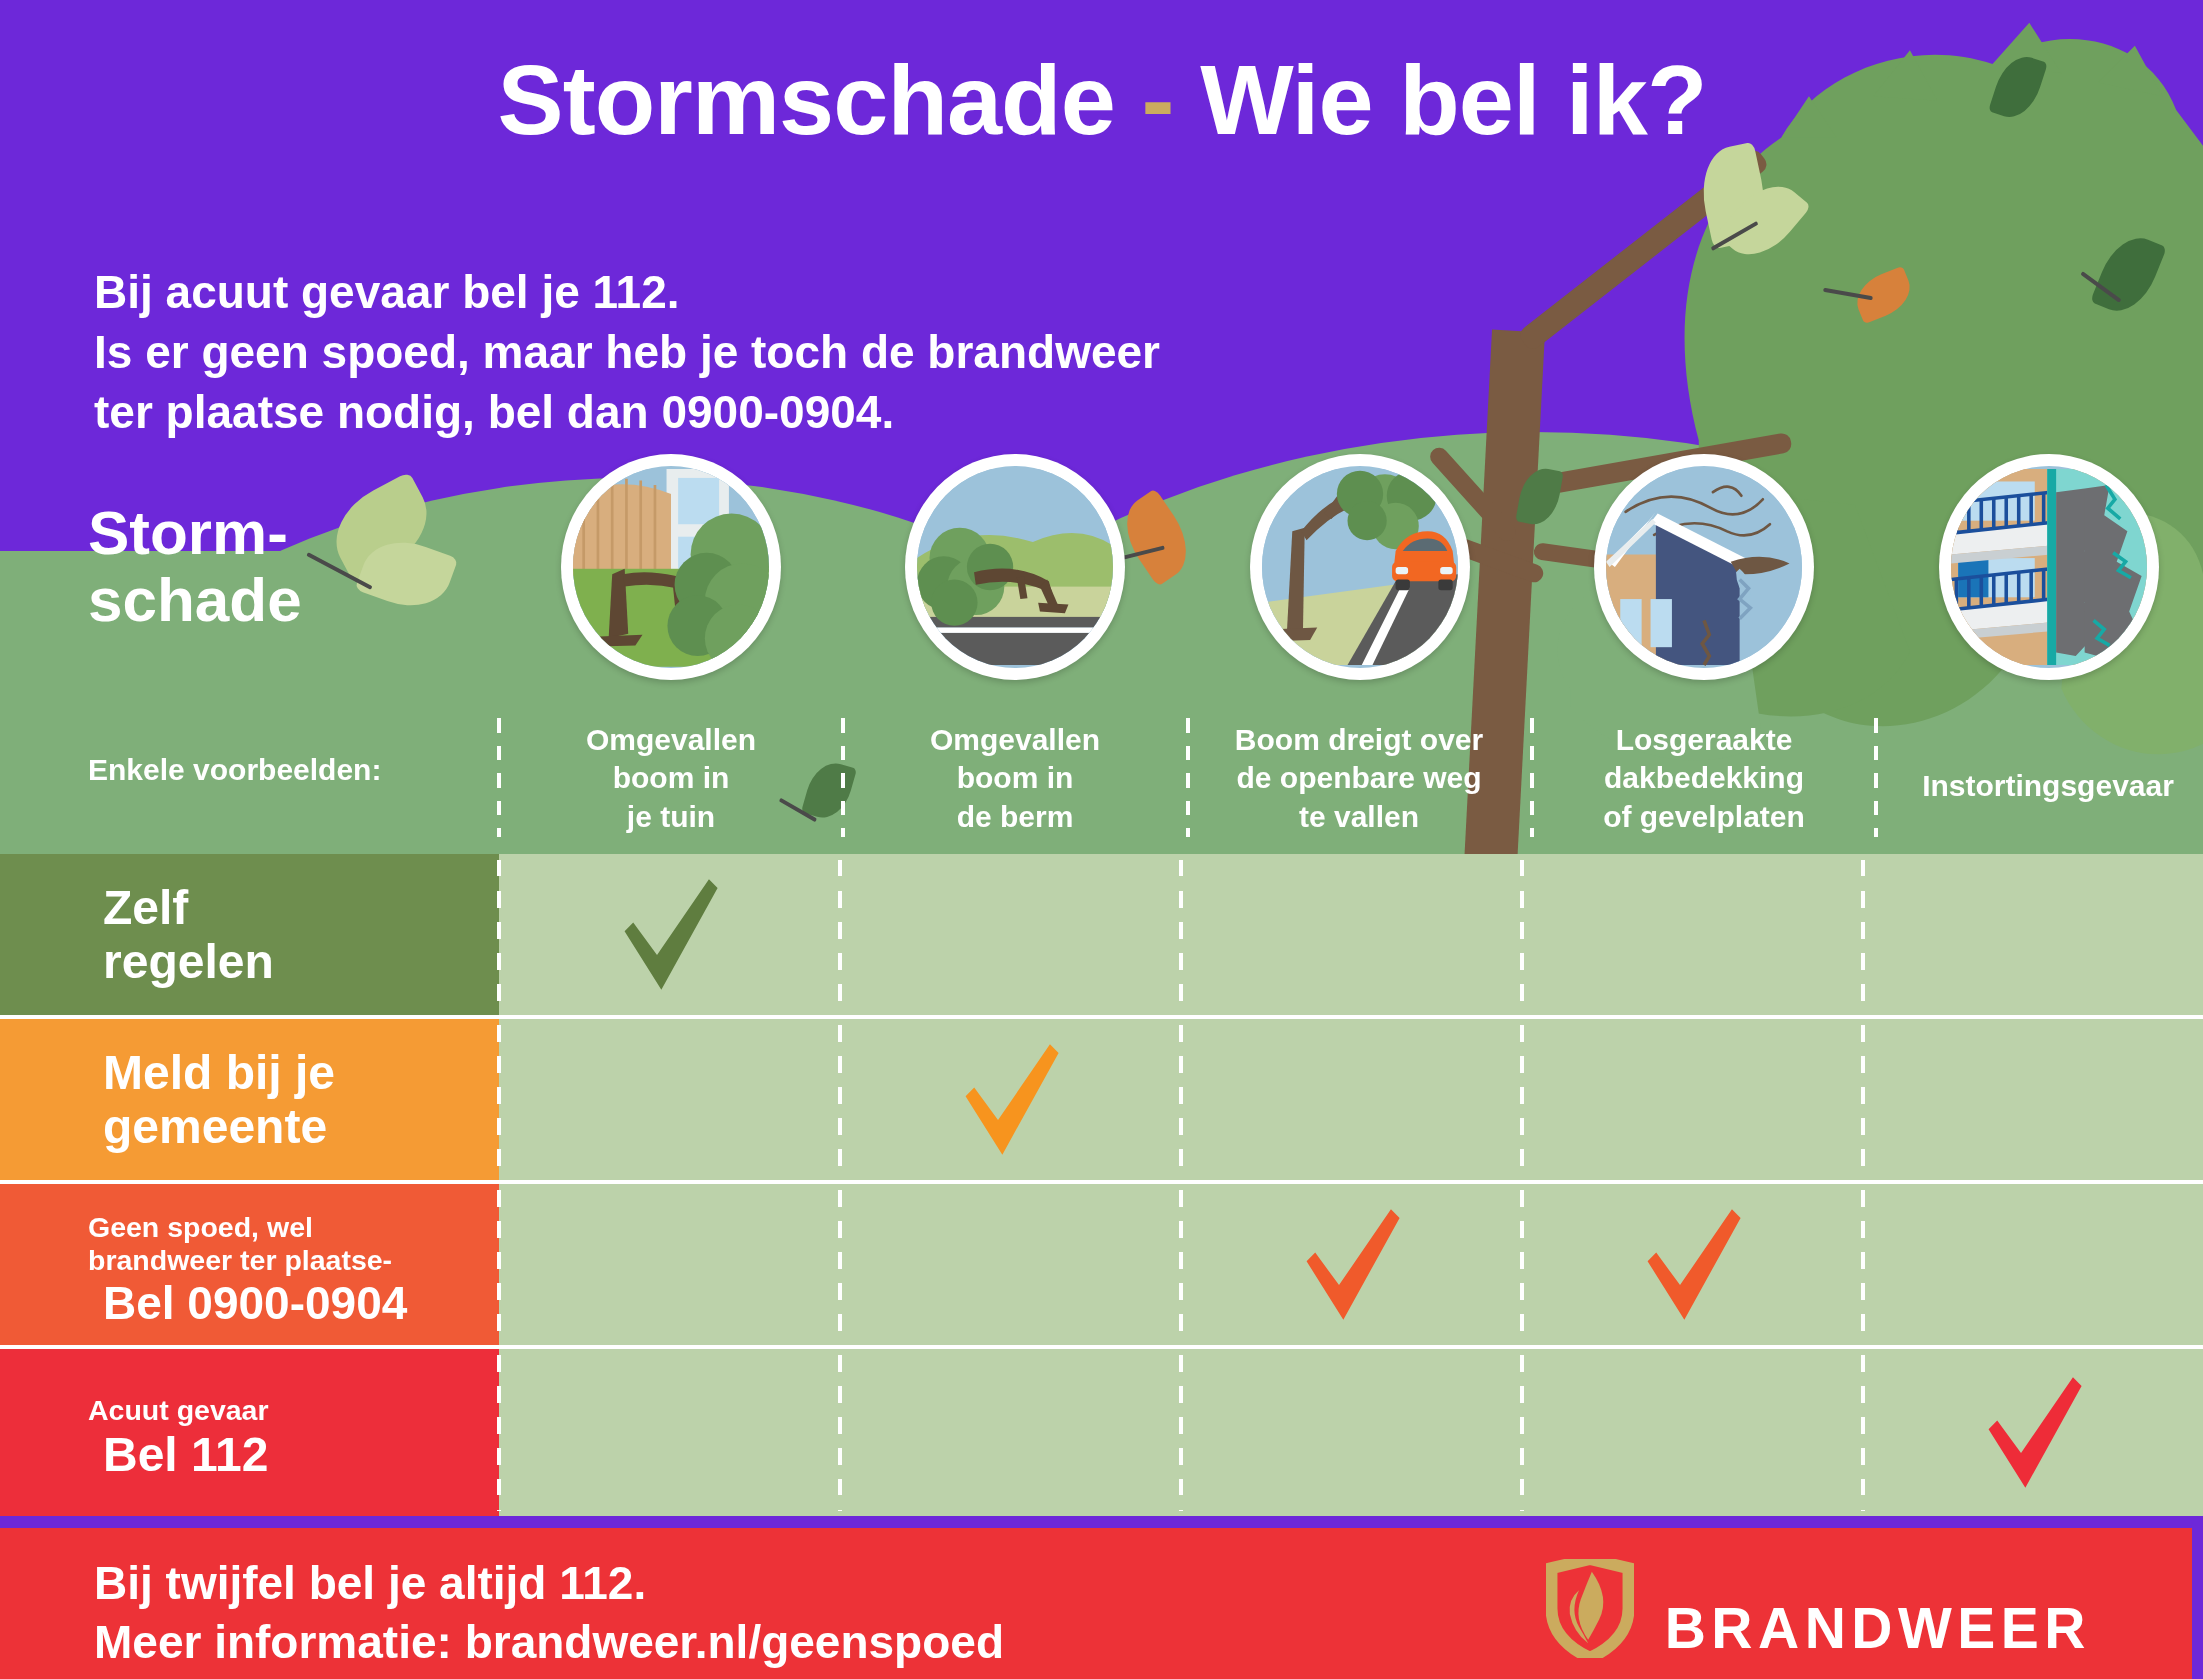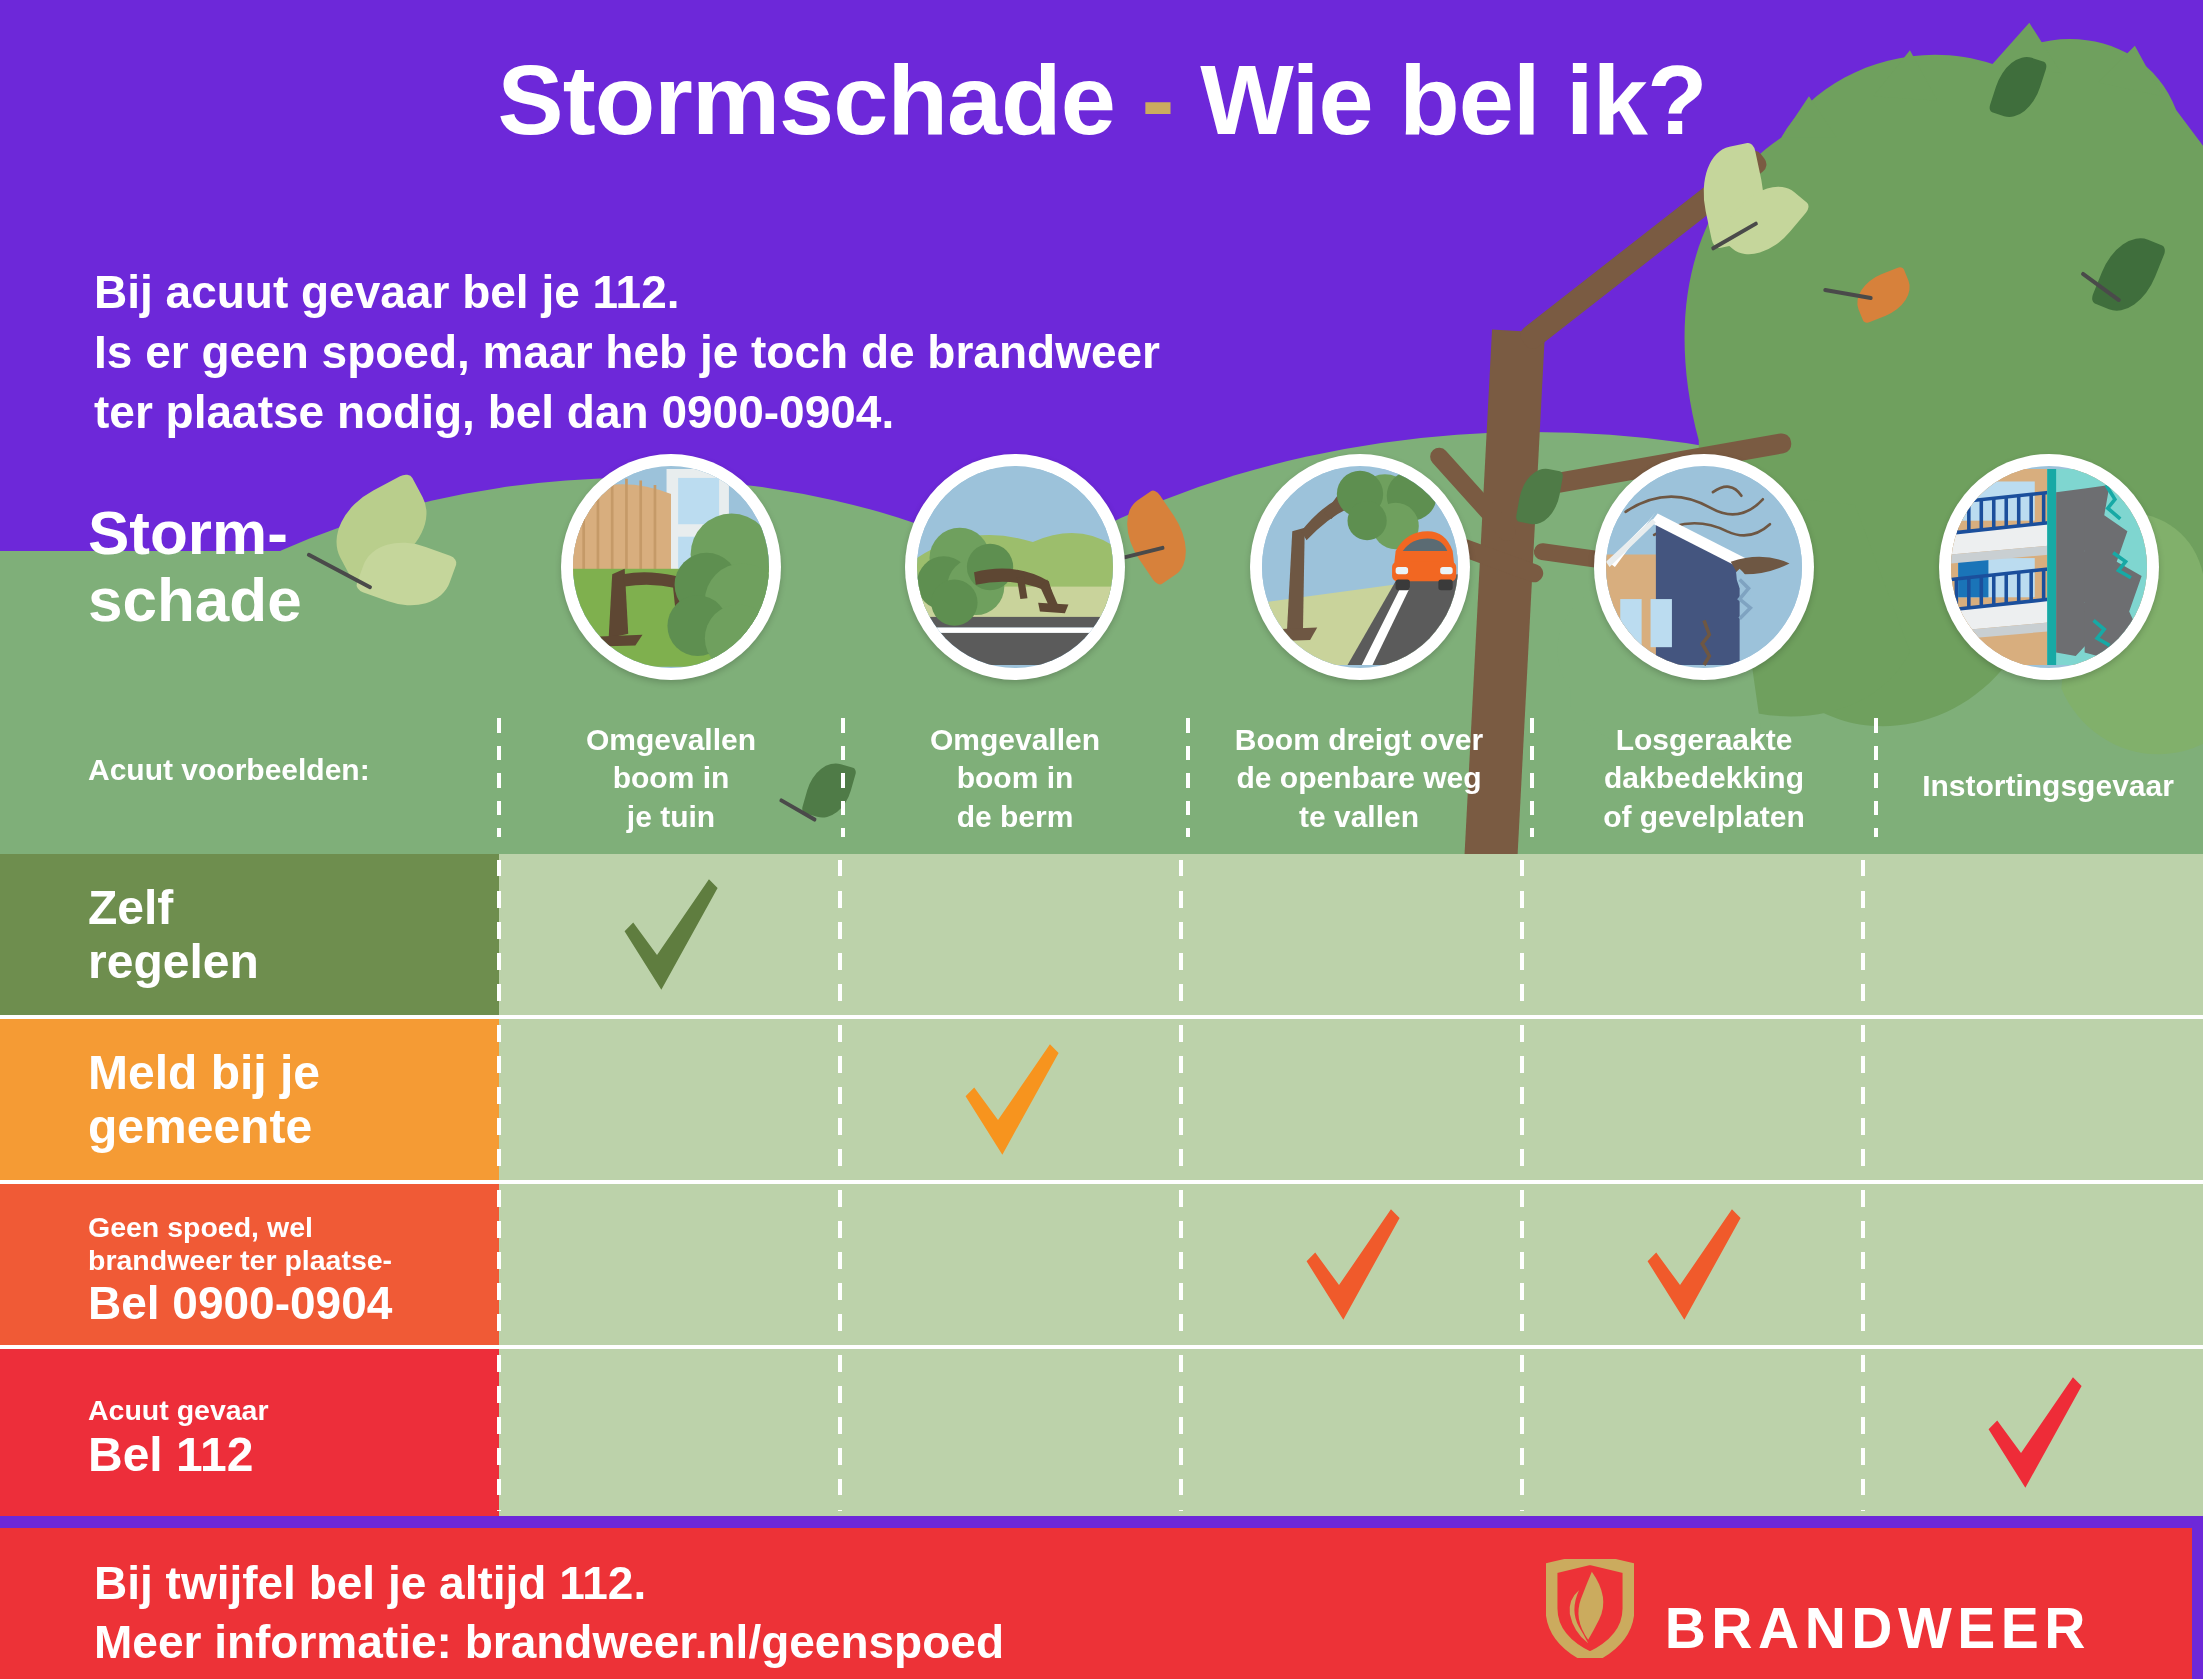--- a/index.html
+++ b/index.html
@@ -166,21 +166,21 @@
   .rowlabel {
     width:499px;
     flex:0 0 499px;
     color:#ffffff;
     display:flex;
     flex-direction:column;
     justify-content:center;
     padding:0 0 0 88px;
   }
   .rowlabel .big {
-    font-size:48px; font-weight:bold; line-height:1.12; white-space:pre-line;
+    font-size:48px; font-weight:bold; line-height:1.12; white-space:pre-line;margin-left:15px;
   }
   .rowlabel .small {
     font-size:28.5px; font-weight:bold; line-height:1.18; white-space:pre-line;margin-top:11px;
   }
   .cells { flex:1; display:flex; position:relative; }
   .cell {
     flex:1 1 0;
     position:relative;
     display:flex;
     align-items:center;
@@ -314,21 +314,21 @@
     <span class="dash">-</span>
     <span>Wie bel ik?</span>
   </div>
 
   <div class="subtitle">Bij acuut gevaar bel je 112.
 Is er geen spoed, maar heb je toch de brandweer
 ter plaatse nodig, bel dan 0900-0904.</div>
 
   <div class="storm-label">Storm-
 schade</div>
-  <div class="examples-label">Acuut voorbeelden:</div>
+  <div class="examples-label">Enkele voorbeelden:</div>
 
   <div class="circle" style="left:561px; top:454px;">
     <div class="circle-inner">
       <svg viewBox="0 0 220 220" style="width:100%;height:100%">
         <rect x="0" y="0" width="220" height="220" fill="#9CC2DA"></rect>
         <rect x="105" y="0" width="70" height="140" fill="#E8EDEE"></rect>
         <rect x="118" y="10" width="46" height="52" fill="#BBDCF0"></rect>
         <rect x="118" y="76" width="46" height="52" fill="#BBDCF0"></rect>
         <rect x="0" y="28" width="110" height="90" fill="#D8AE7E"></rect>
         <path d="M0 28 Q55 6 110 28 L110 120 L0 120 Z" fill="#D8AE7E"></path>

